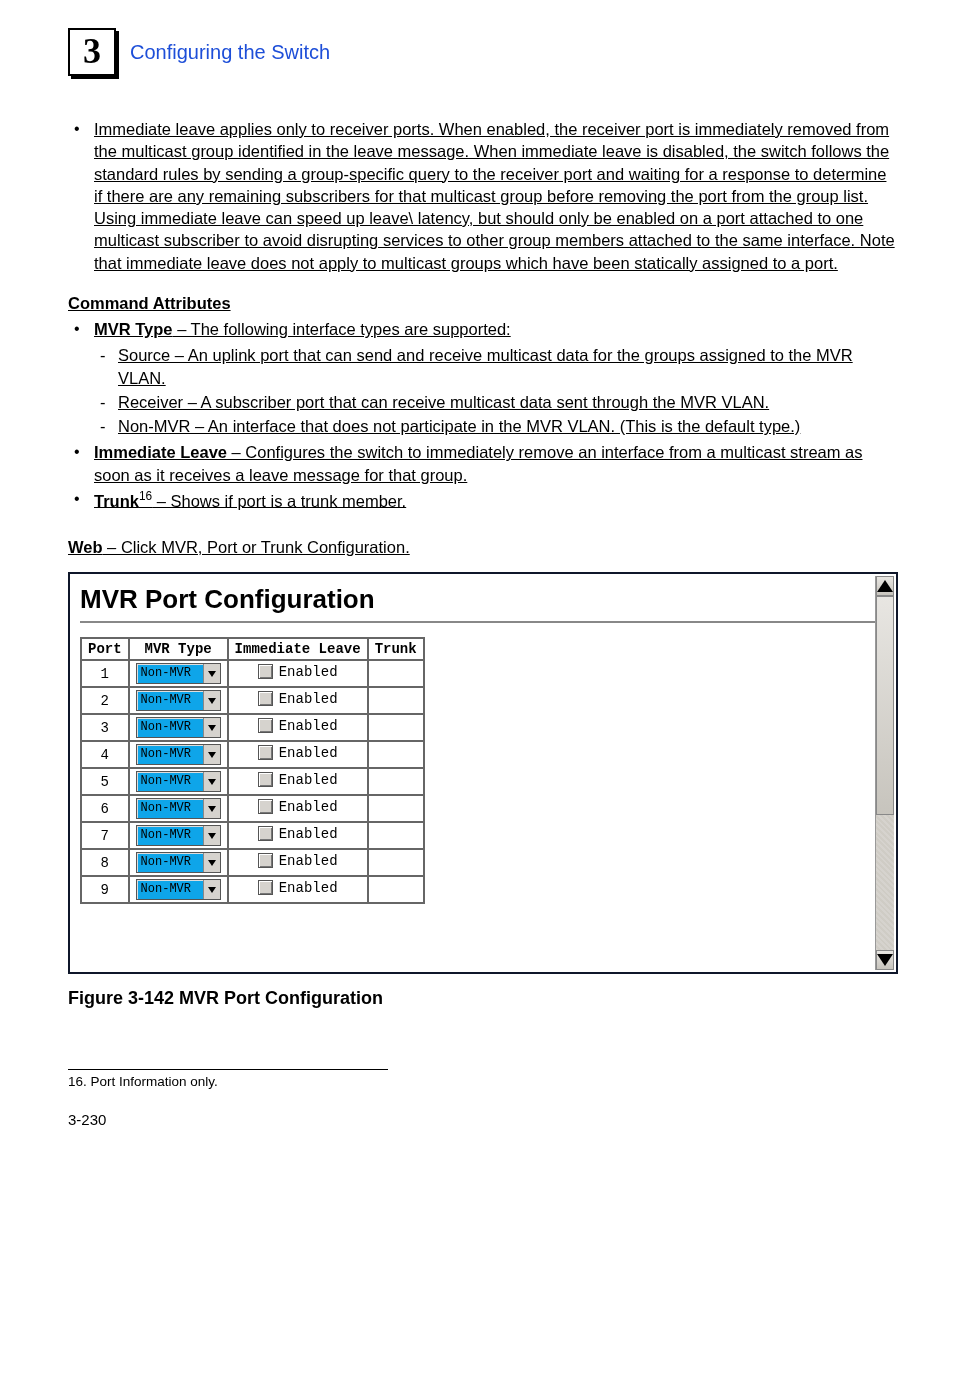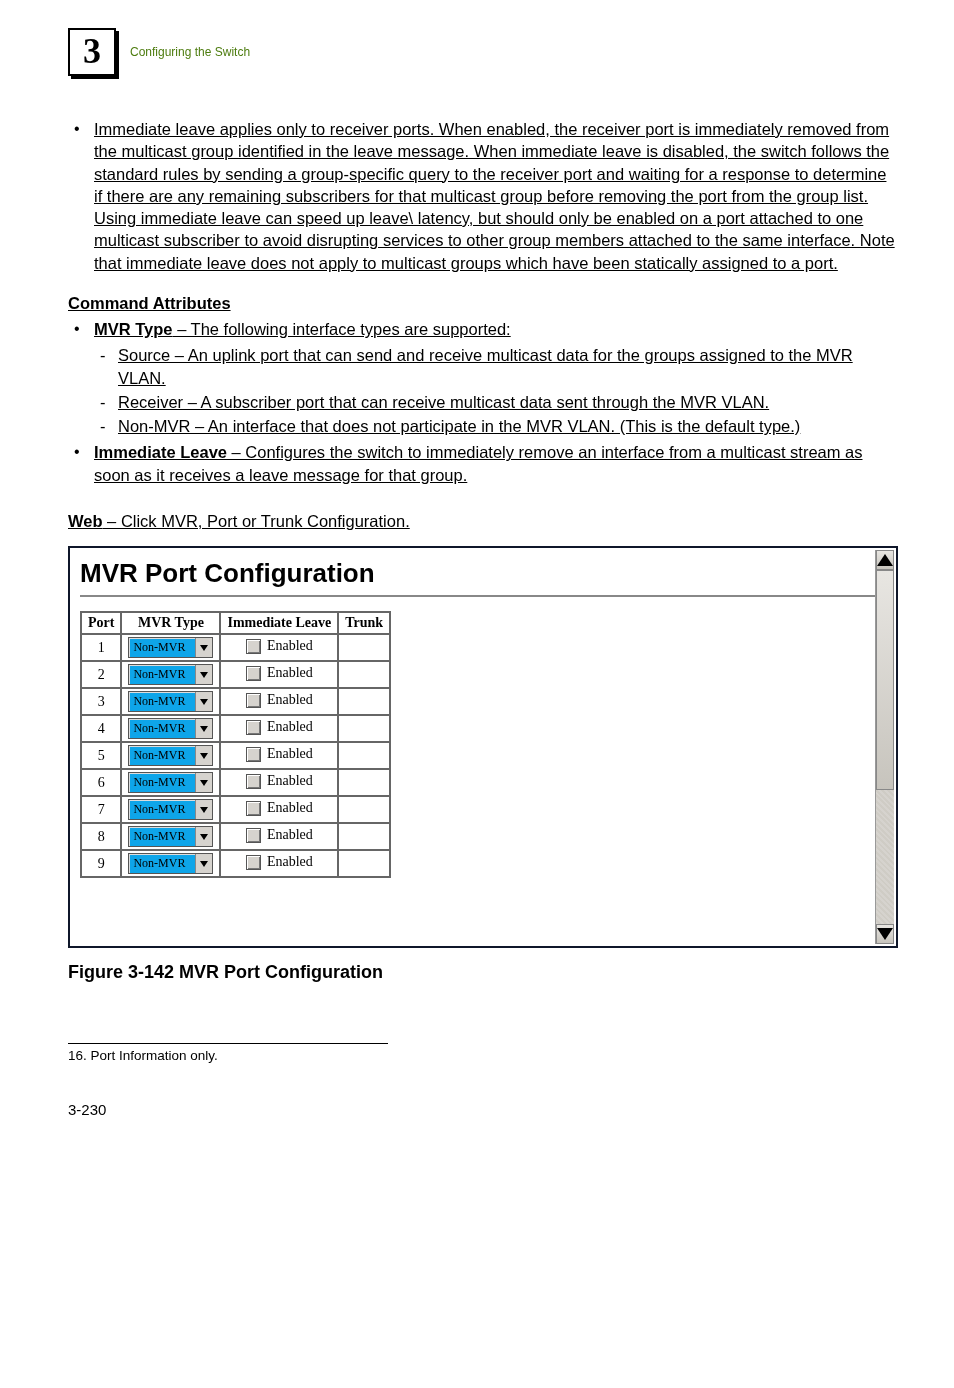--- a/index.html
+++ b/index.html
@@ -31,22 +31,22 @@
     justify-content: center;
   }
   .chapter-badge .num {
     font-family: Georgia, 'Times New Roman', serif;
     font-weight: bold;
     font-size: 36px;
     line-height: 1;
     transform: translateY(-1px);
   }
   .chapter-title {
-    font-size: 12px;
-    color: #4d7c0f;
+    font-size: 20px;
+    color: #1d4ed8;
   }
   .body-text {
     font-size: 16.5px;
     line-height: 1.35;
     text-decoration: underline;
   }
   ul.outer {
     list-style: none;
     padding: 0;
     margin: 0 0 18px 0;
@@ -103,21 +103,21 @@
     font-size: 26px;
     margin: 4px 0 6px 0;
   }
   .mvr-hr {
     border: none;
     border-top: 2px solid #888;
     margin: 0 0 14px 0;
   }
   table.mvr {
     border-collapse: collapse;
-    font-family: Liberation Serif, serif;
+    font-family: Liberation Mono, monospace;
     font-size: 14px;
   }
   table.mvr th, table.mvr td {
     border: 2px solid #666;
     padding: 2px 6px;
     text-align: center;
     white-space: nowrap;
   }
   table.mvr th {
     font-weight: bold;
@@ -204,21 +204,21 @@
     margin: 14px 0 40px 0;
   }
   .footnote-rule {
     width: 320px;
     border: none;
     border-top: 1px solid #000;
     margin: 60px 0 4px 0;
   }
   .footnote {
     font-size: 13.5px;
-    margin-bottom: 38px;
+    margin-bottom: 22px;
   }
   .page-num {
     font-size: 15px;
   }
   sup { font-size: 0.72em; }
 </style>
 </head>
 <body>
 
 <div class="page">
@@ -241,20 +241,23 @@
       <li>
         <b>MVR Type</b><span> – The following interface types are supported:</span>
         <ul class="dash">
           <li>Source – An uplink port that can send and receive multicast data for the groups assigned to the MVR VLAN.</li>
           <li>Receiver – A subscriber port that can receive multicast data sent through the MVR VLAN.</li>
           <li>Non-MVR – An interface that does not participate in the MVR VLAN. (This is the default type.)</li>
         </ul>
       </li>
       <li>
         <b>Immediate Leave</b><span> – Configures the switch to immediately remove an interface from a multicast stream as soon as it receives a leave message for that group.</span>
+      </li>
+      <li>
+        <b>Trunk</b><sup>16</sup><span> – Shows if port is a trunk member.</span>
       </li>
     </ul>
 
     <div class="web-line">
       <b>Web</b><span> – Click MVR, Port or Trunk Configuration.</span>
     </div>
   </div>
 
   <div class="screenshot-frame">
     <div class="screenshot-inner">

